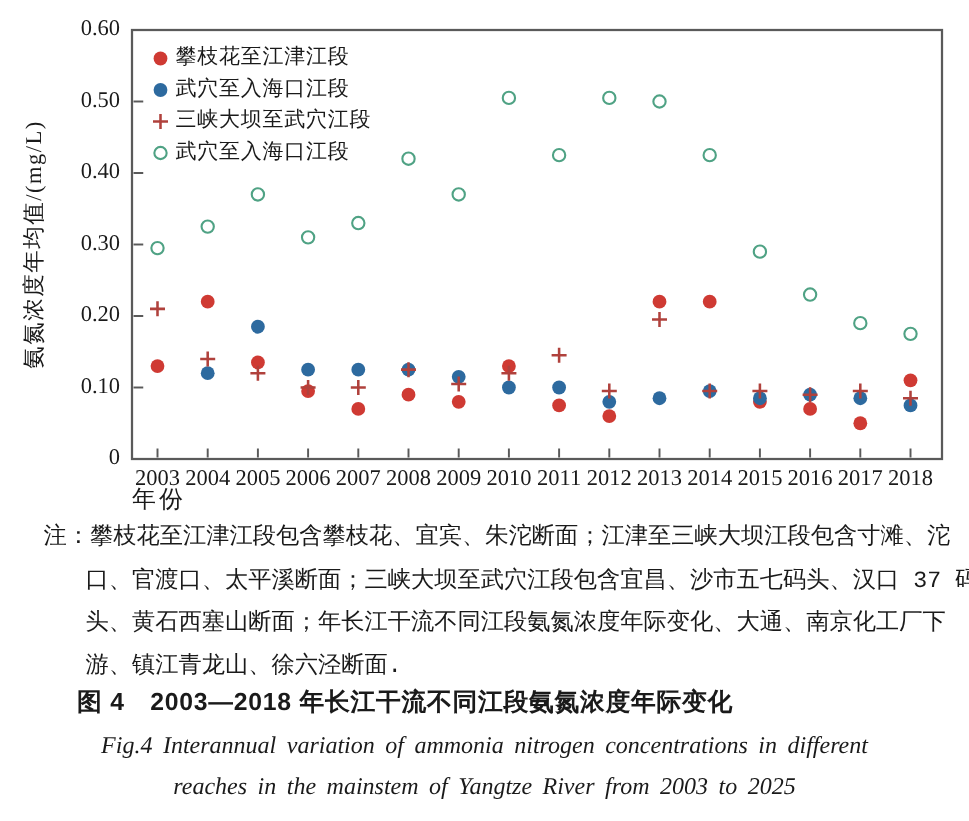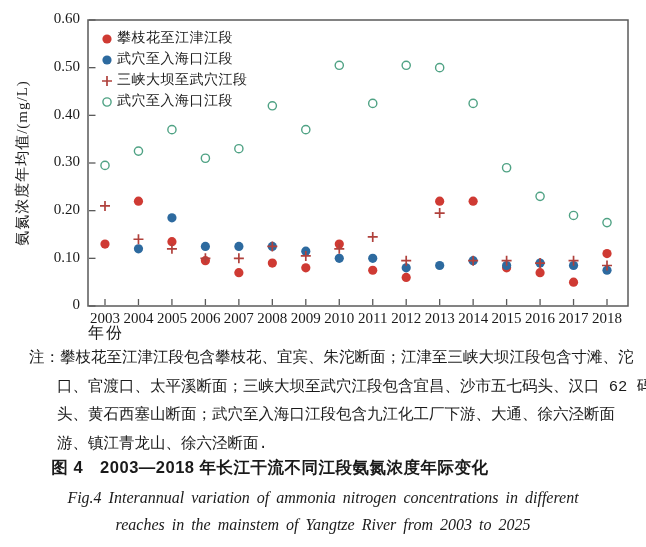--- a/index.html
+++ b/index.html
@@ -188,20 +188,20 @@
       <span class="legend-marker"><svg width="16" height="14">
             <circle cx="6" cy="8" r="4.1" fill="#ffffff" stroke="#4fa284" stroke-width="1.4"></circle>
           </svg></span>
       <span class="legend-label">武穴至入海口江段</span>
     </div>
   </div>
 </div>
 
 <div class="note">
   <div class="note-line">注：攀枝花至江津江段包含攀枝花、宜宾、朱沱断面；江津至三峡大坝江段包含寸滩、沱</div>
-  <div class="note-line cont">口、官渡口、太平溪断面；三峡大坝至武穴江段包含宜昌、沙市五七码头、汉口 62 码</div>
-  <div class="note-line cont">头、黄石西塞山断面；武穴至入海口江段包含九江化工厂下游、大通、徐六泾断面</div>
+  <div class="note-line cont">口、官渡口、太平溪断面；三峡大坝至武穴江段包含宜昌、沙市五七码头、汉口 37 码</div>
+  <div class="note-line cont">头、黄石西塞山断面；年长江干流不同江段氨氮浓度年际变化、大通、南京化工厂下</div>
   <div class="note-line cont">游、镇江青龙山、徐六泾断面.</div>
 </div>
 
 <div class="title-zh">图 4　2003—2018 年长江干流不同江段氨氮浓度年际变化</div>
 <div class="caption-en l1">Fig.4 Interannual variation of ammonia nitrogen concentrations in different</div>
 <div class="caption-en l2">reaches in the mainstem of Yangtze River from 2003 to 2025</div>
 
 </body></html>

